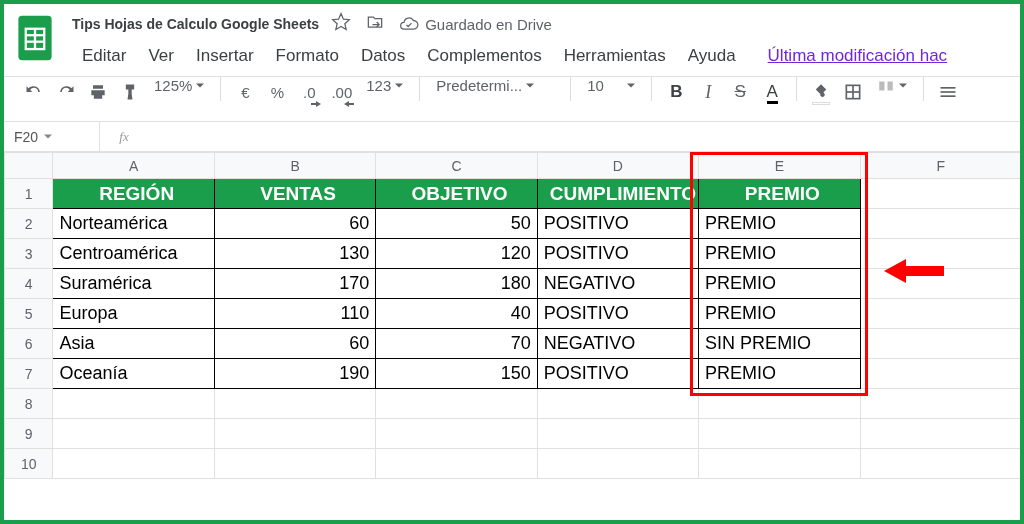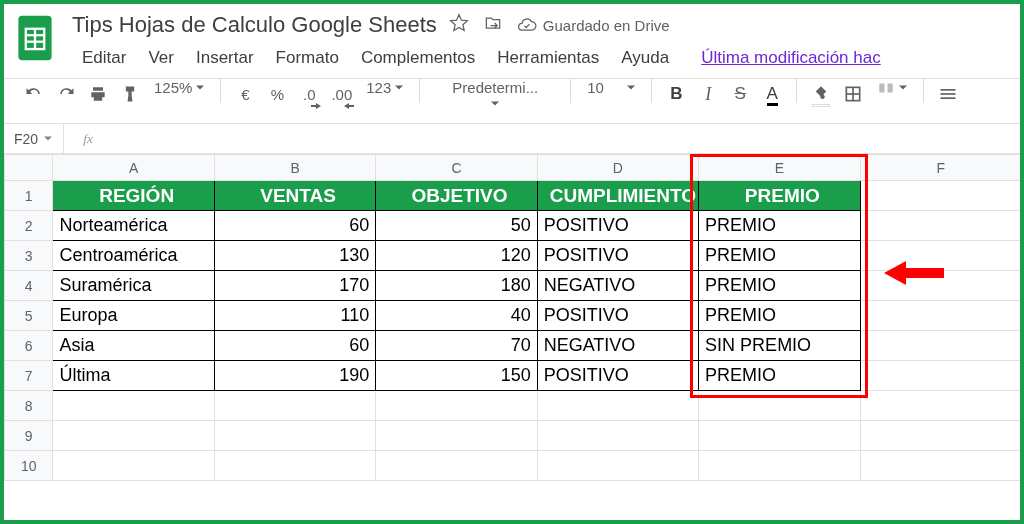--- a/index.html
+++ b/index.html
@@ -29,23 +29,23 @@
   }
   .logo svg { width: 38px; height: 48px; }
   .title-area { flex: 1; }
   .title-row {
     display: flex;
     align-items: center;
     gap: 12px;
     padding-top: 2px;
   }
   .doc-title {
-    font-size: 22px;
+    font-size: 14px;
     color: #3c4043;
-    font-weight: 400;
+    font-weight: 700;
   }
   .title-icons { display: flex; align-items: center; gap: 14px; color: #5f6368; }
   .title-icons svg { width: 20px; height: 20px; fill: #5f6368; }
   .saved-text { font-size: 15px; color: #5f6368; }
 
   .menubar {
     display: flex;
     gap: 2px;
     margin-top: 6px;
     font-size: 17px;
@@ -94,21 +94,21 @@
   
   .fbar {
     display: flex;
     align-items: center;
     height: 30px;
     border-bottom: 1px solid #e0e0e0;
     font-size: 15px;
     color: #3c4043;
   }
   .namebox {
-    width: 60px;
+    width: 96px;
     padding-left: 10px;
     display: flex;
     align-items: center;
     gap: 6px;
     font-size: 14px;
     color: #555;
     border-right: 1px solid #e0e0e0;
     height: 100%;
   }
   .fx {
@@ -222,20 +222,21 @@
             </svg>
           <span class="saved-text">Guardado en Drive</span>
         </span>
       </span>
     </div>
     <div class="menubar">
       <span class="mitem">Editar</span>
       <span class="mitem">Ver</span>
       <span class="mitem">Insertar</span>
       <span class="mitem">Formato</span>
+      <span class="mitem">Datos</span>
       <span class="mitem">Complementos</span>
       <span class="mitem">Herramientas</span>
       <span class="mitem">Ayuda</span>
       <span class="mitem mod">Última modificación hac</span>
     </div>
   </div>
 </div>
 
 <div class="toolbar">
   <span class="tbtn">
@@ -279,21 +280,21 @@
         <path d="M0 3l5-3v2h5v2H5v2z"></path>
       </svg>
     </span>
   <span class="tdrop">
       <span>123</span>
       <svg class="caret" viewBox="0 0 10 10">
         <path d="M0 2l5 5 5-5z"></path>
       </svg>
     </span>
   <span class="tsep"></span>
-  <span class="tdrop" style="width:130px;flex-direction:column;">
+  <span class="tdrop" style="width:130px;">
       <span>Predetermi...</span>
       <svg class="caret" viewBox="0 0 10 10">
         <path d="M0 2l5 5 5-5z"></path>
       </svg>
     </span>
   <span class="tsep"></span>
   <span class="tdrop" style="width:60px;justify-content:space-between;">
       <span>10</span>
       <svg class="caret" viewBox="0 0 10 10">
         <path d="M0 2l5 5 5-5z"></path>
@@ -419,21 +420,21 @@
     <td class="rowhead">6</td>
     <td class="cell data txt">Asia</td>
     <td class="cell data num">60</td>
     <td class="cell data num">70</td>
     <td class="cell data txt">NEGATIVO</td>
     <td class="cell data txt">SIN PREMIO</td>
     <td class="cell"></td>
   </tr>
   <tr>
     <td class="rowhead">7</td>
-    <td class="cell data txt">Última</td>
+    <td class="cell data txt">Oceanía</td>
     <td class="cell data num">190</td>
     <td class="cell data num">150</td>
     <td class="cell data txt">POSITIVO</td>
     <td class="cell data txt">PREMIO</td>
     <td class="cell"></td>
   </tr>
   <tr>
     <td class="rowhead">8</td>
     <td class="cell"></td>
           <td class="cell"></td>

